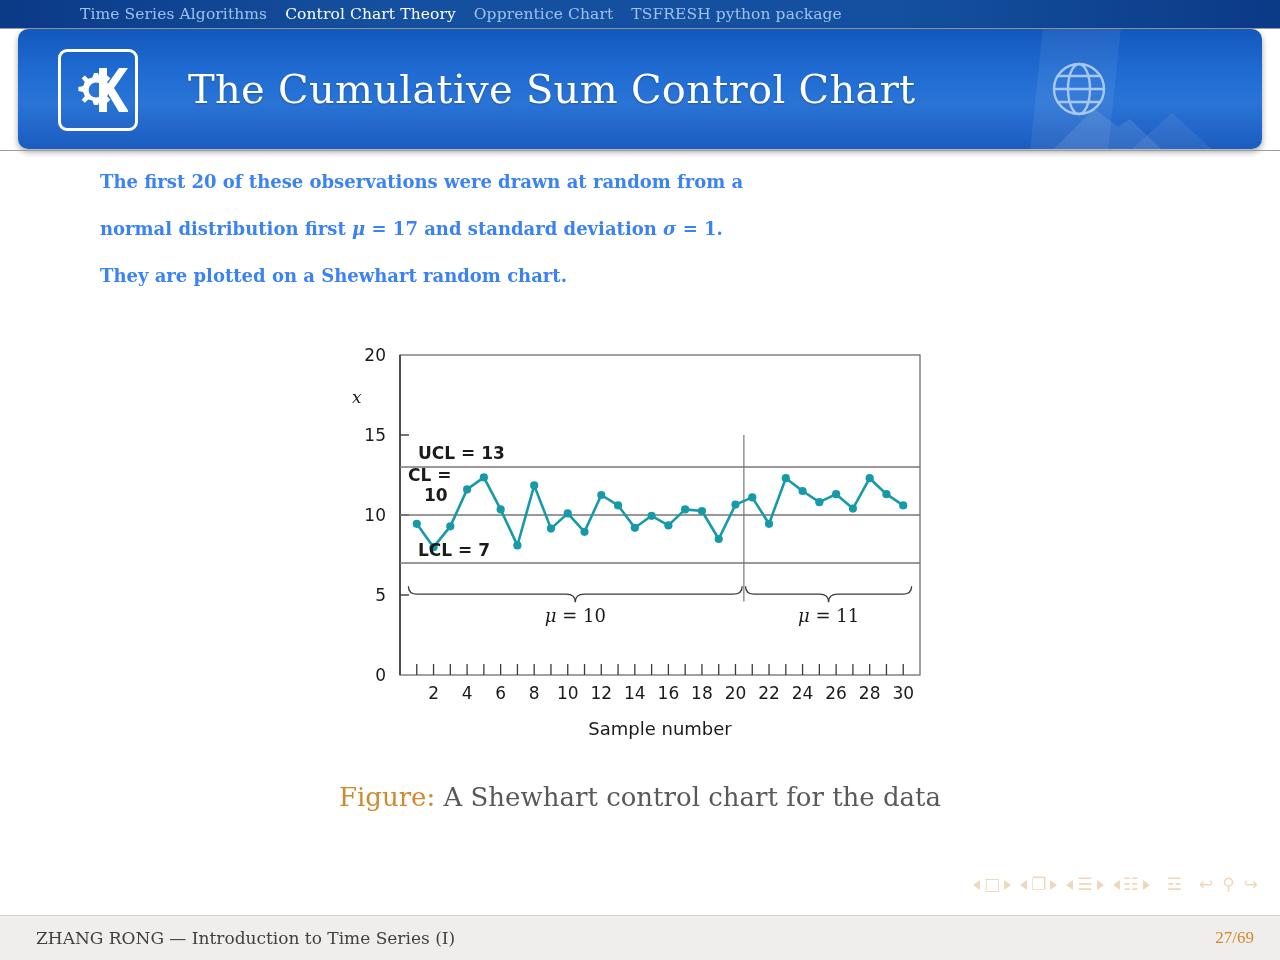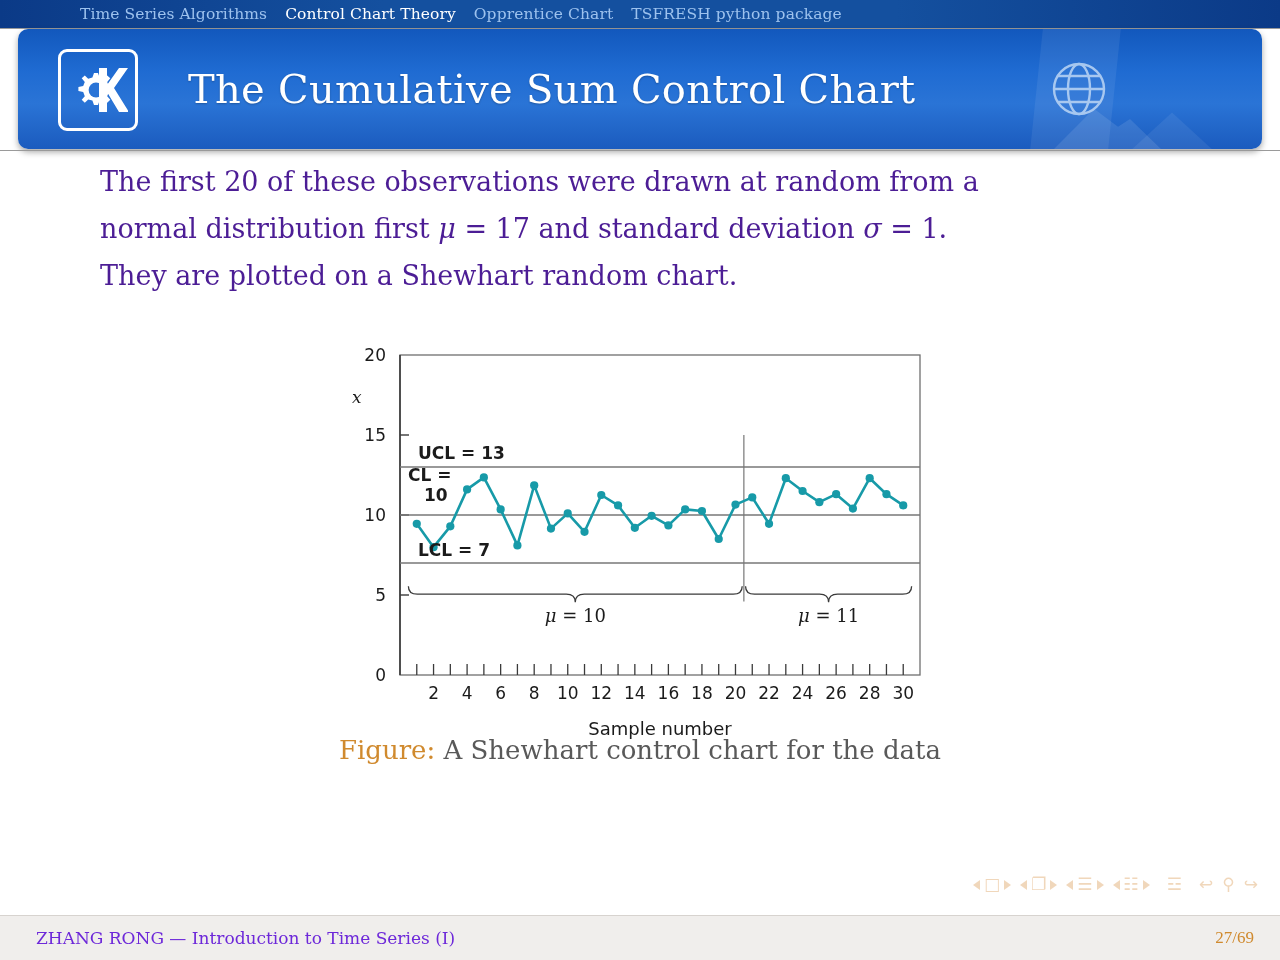--- a/index.html
+++ b/index.html
@@ -77,36 +77,36 @@
     white-space:nowrap;
   }
   #globe-icon{
     position:absolute; right:150px; top:50%; transform:translateY(-50%);
     width:66px; height:66px; opacity:.85;
   }
 
   
   #body-text{
     position:absolute; left:100px; top:158px; width:1060px;
-    color:#4c1d95;
+    color:#3b82f6;
     font-family:"DejaVu Serif", serif;
-    font-size:27px; line-height:47px;
-    font-weight:400;
+    font-size:18px; line-height:47px;
+    font-weight:700;
   }
   #body-text .math{ font-style:italic; font-family:"DejaVu Serif", serif; }
 
   
   #figure-wrap{
     position:absolute; left:330px; top:335px; width:620px; height:410px;
   }
   #chart-svg{ display:block; }
 
   
   #figure-caption{
-    position:absolute; left:0; top:735px; width:1280px; text-align:center;
+    position:absolute; left:0; top:782px; width:1280px; text-align:center;
     font-family:"DejaVu Serif", serif; font-size:26px; color:#595959;
   }
   #figure-caption .figlabel{ color:#d08a2e; }
 
   
   #nav-symbols{
     position:absolute; right:22px; top:876px;
     display:flex; align-items:center; gap:9px;
     opacity:.45;
   }
@@ -119,21 +119,21 @@
   .navsym-glyph{ color:#e0a86a; font-size:17px; line-height:1; }
 
   
   #footer{
     position:absolute; left:0; top:915px; width:1280px; height:45px;
     background:#f0eeec;
     border-top:1px solid #d7d3cf;
   }
   #footer-left{
     position:absolute; left:36px; top:50%; transform:translateY(-50%);
-    color:#6d28d9; font-family:"DejaVu Serif", serif; font-size:17px;
+    color:#404040; font-family:"DejaVu Serif", serif; font-size:17px;
   }
   #footer-right{
     position:absolute; right:26px; top:50%; transform:translateY(-50%);
     color:#d08a2e; font-family:Liberation Serif, serif; font-size:17px;
   }
 </style>
 </head>
 <body>
 
 <div id="nav-strip">

